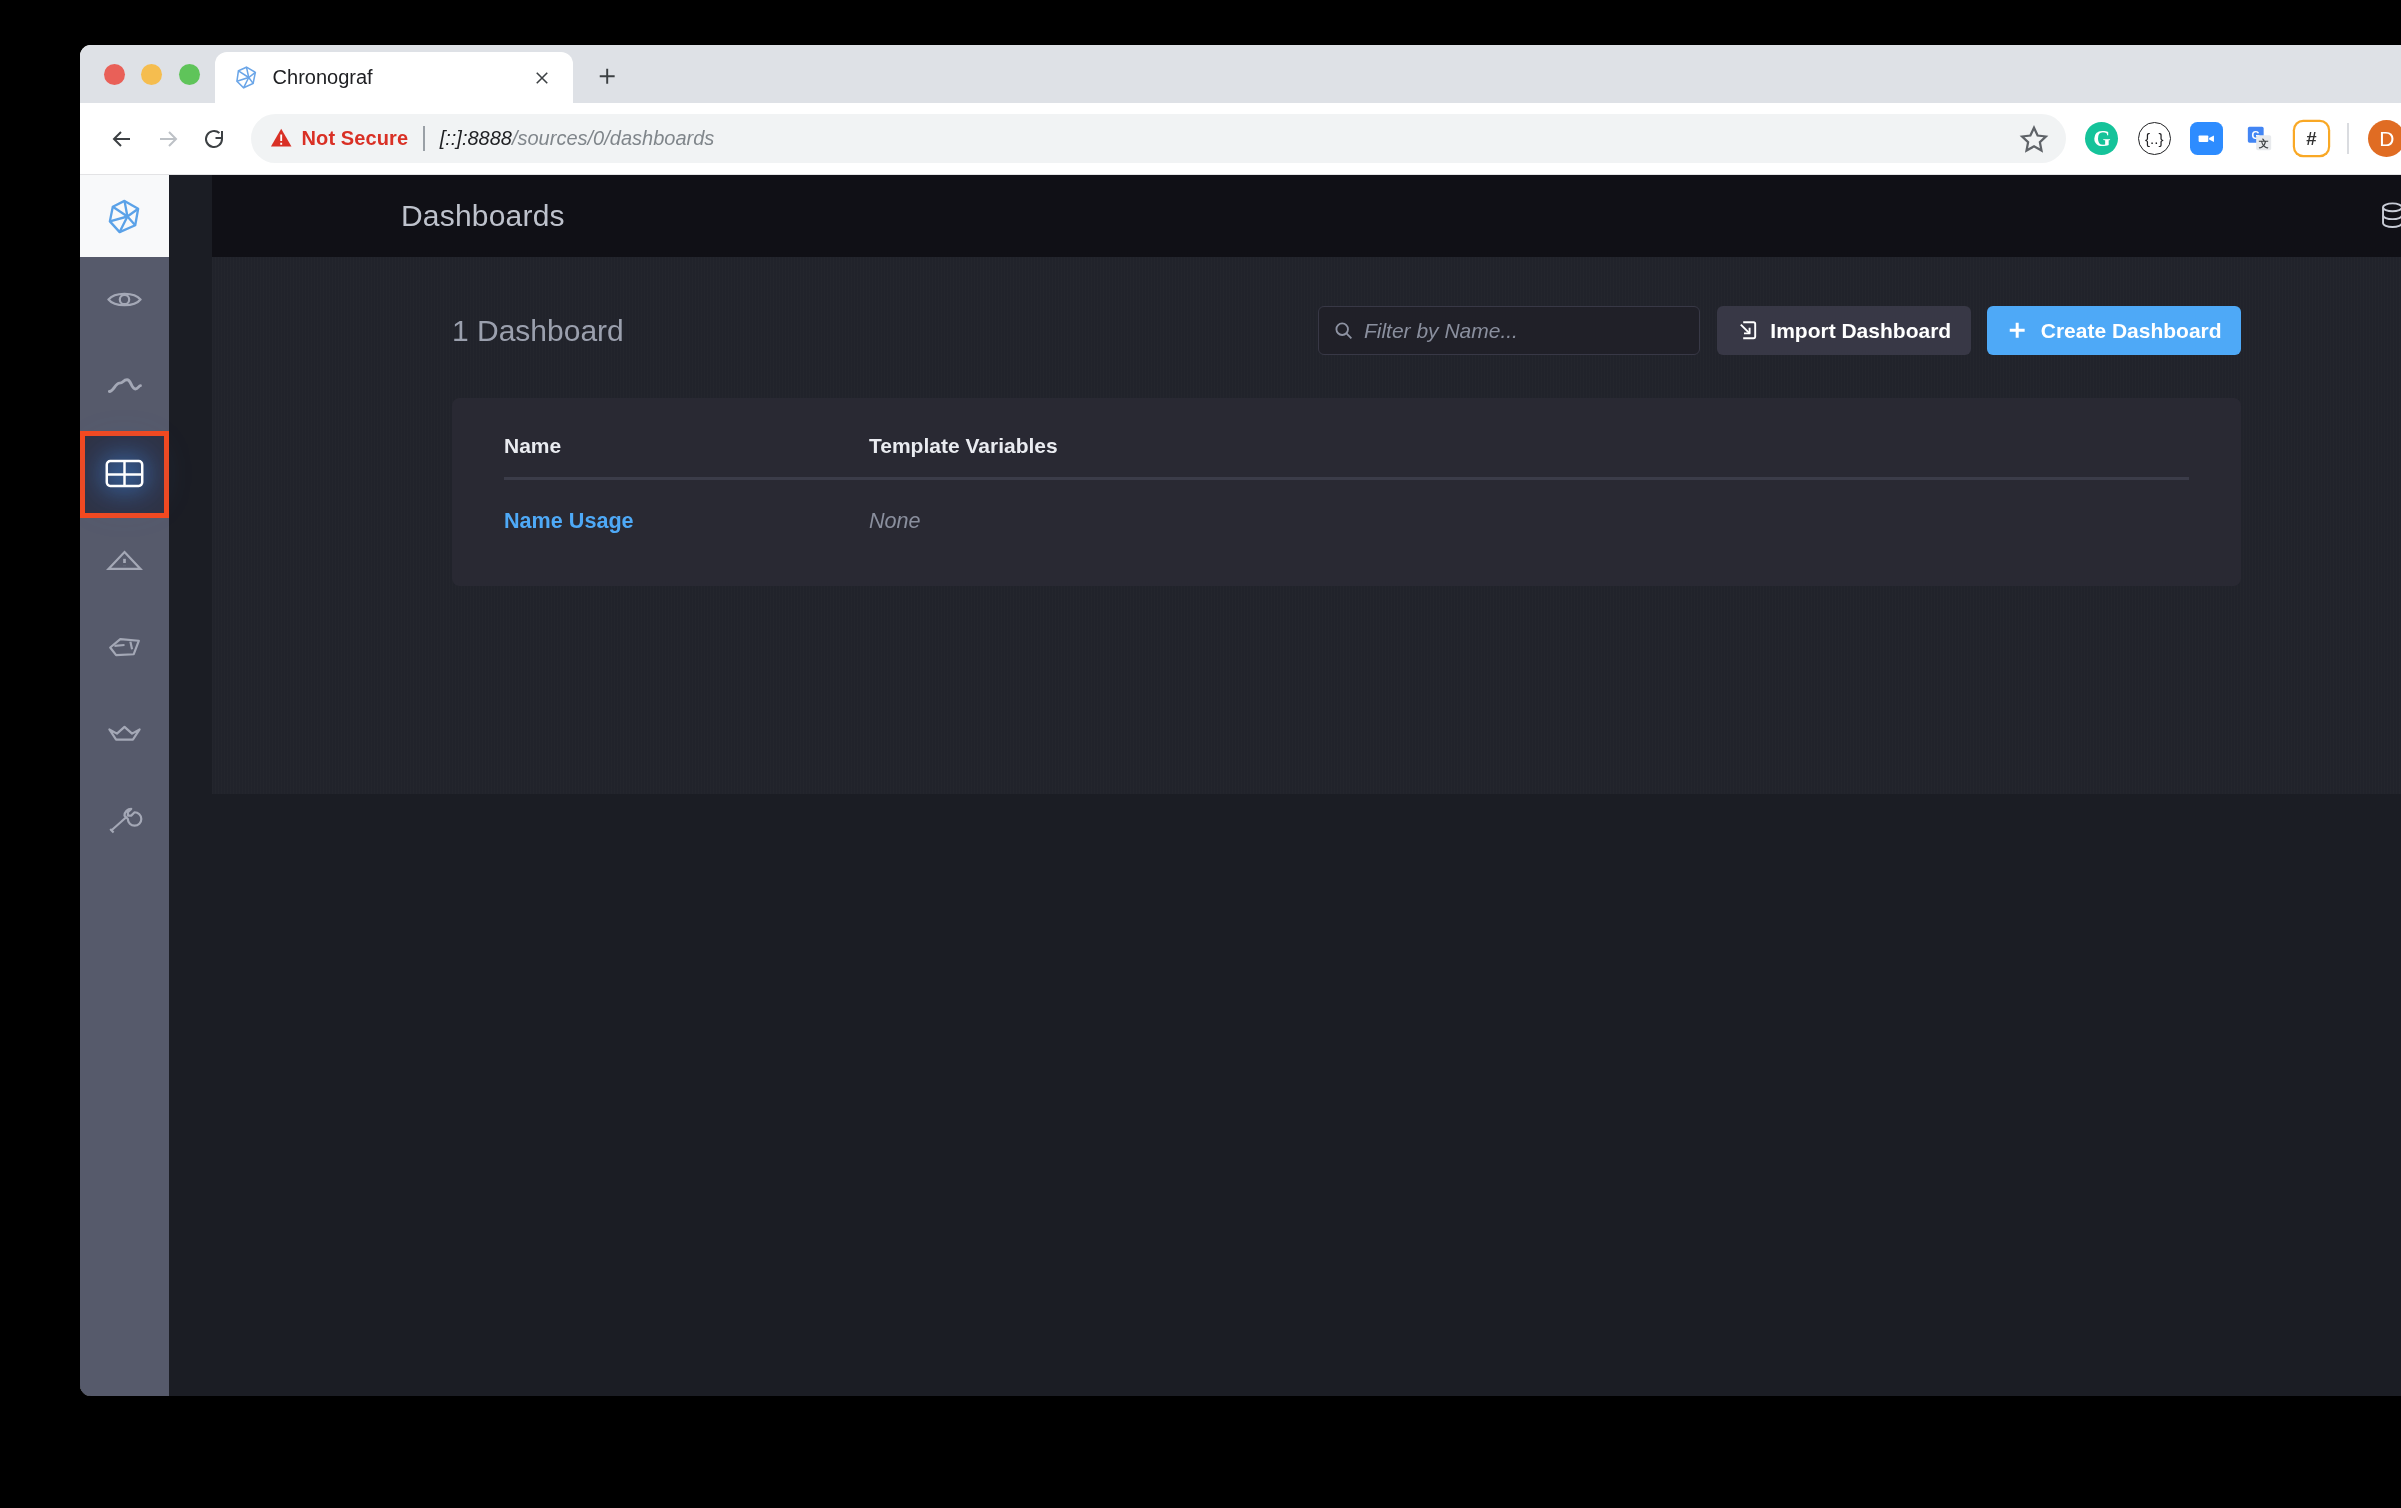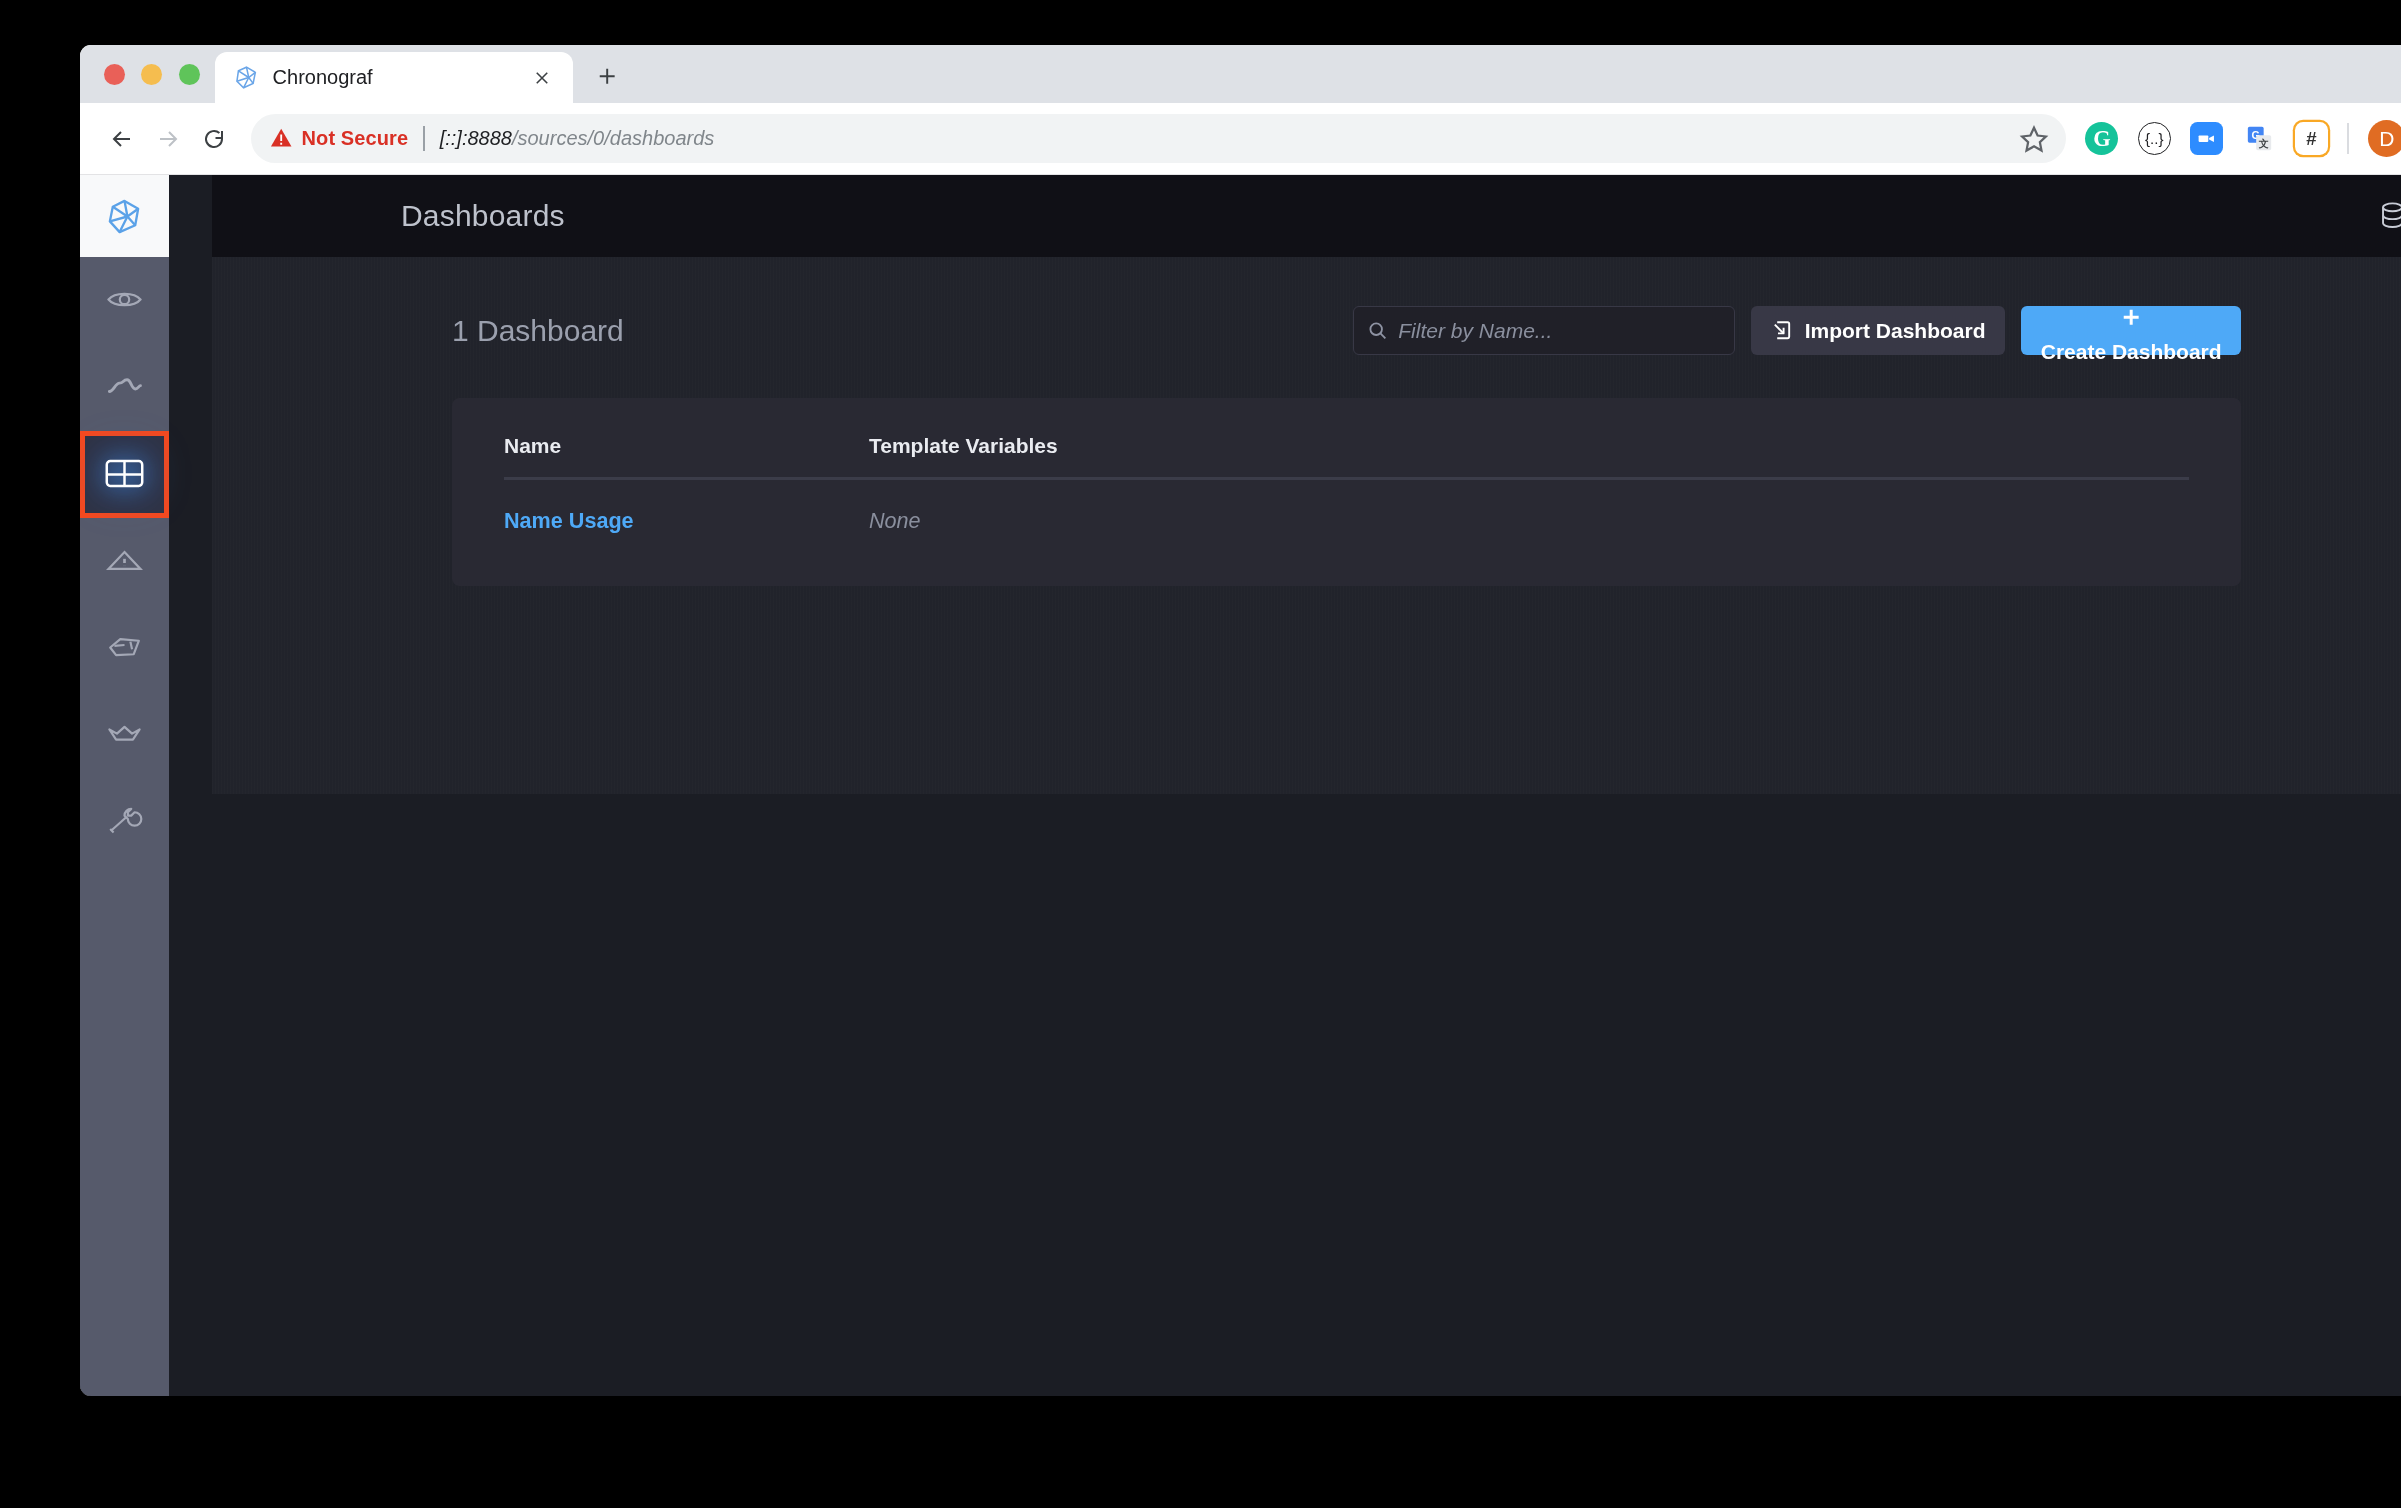--- a/index.html
+++ b/index.html
@@ -316,21 +316,21 @@
     align-items: center;
     gap: 12px;
     padding: 0 19.4px;
     font-family: "Liberation Sans", sans-serif;
     font-size: 21px;
     font-weight: 700;
     color: #ffffff;
     white-space: nowrap;
   }
   .btn.secondary { background: #383846; margin-right: 16.4px; }
-  .btn.primary { background: #4ea9f7; flex-direction: column; }
+  .btn.primary { background: #4ea9f7; }
   .btn .bico { display: flex; align-items: center; }
 
   .panel {
     background: #292933;
     border-radius: 7.5px;
     padding: 36px 52px 42px 52px;
     min-height: 188px;
   }
   .tbl { width: 100%; border-collapse: collapse; }
   .tbl th {

